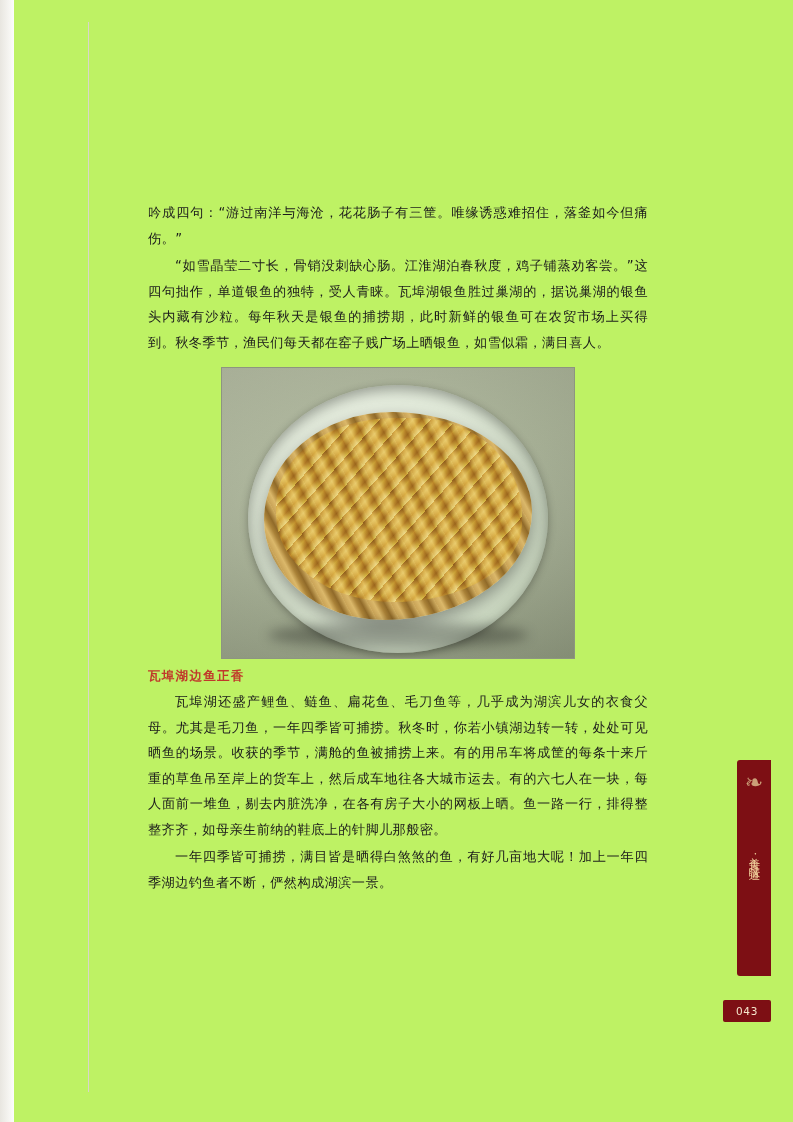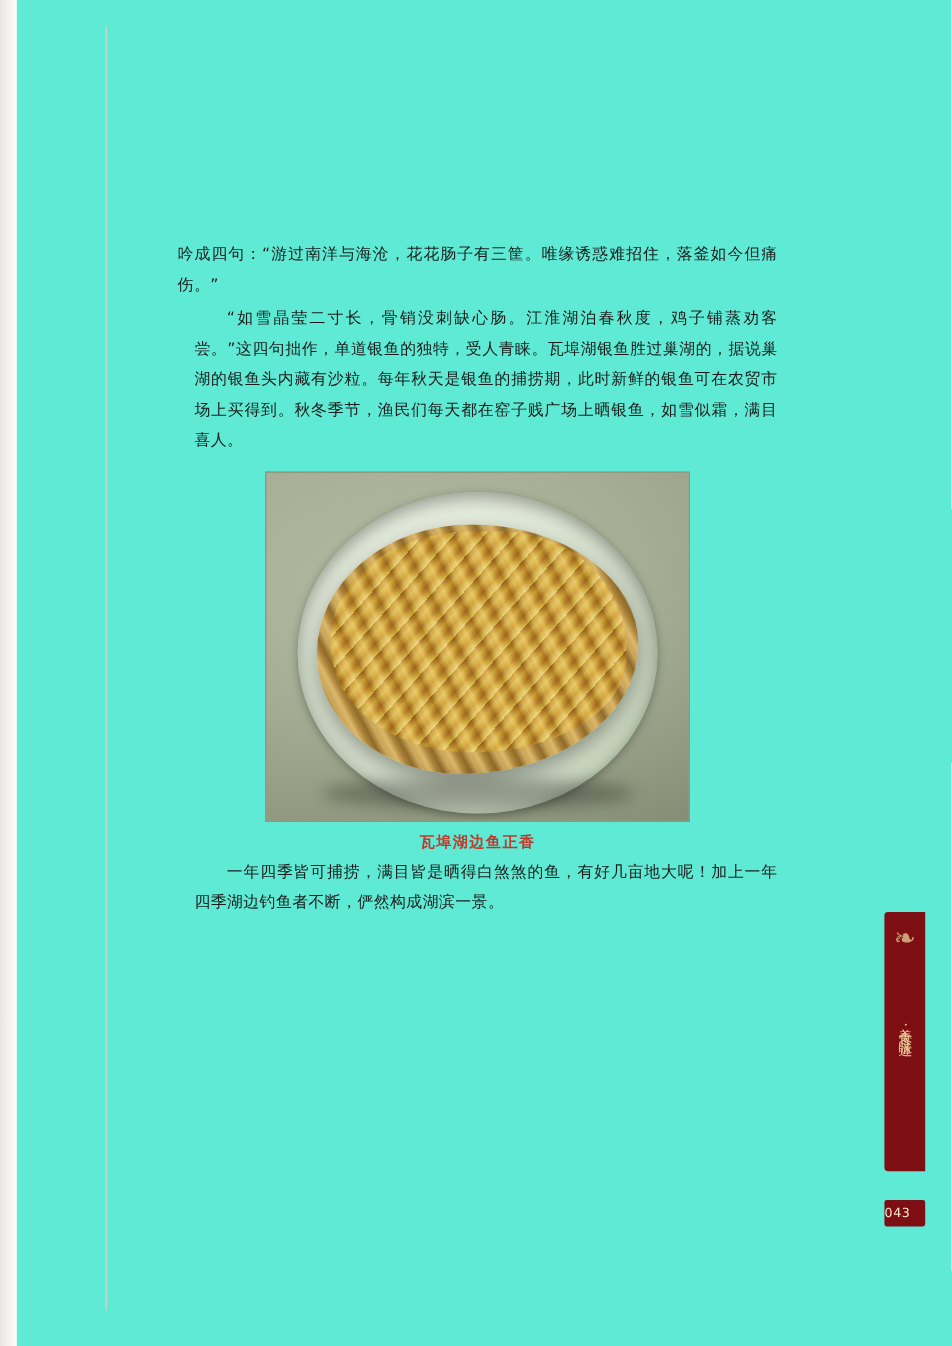--- a/index.html
+++ b/index.html
@@ -7,21 +7,21 @@
     padding: 0;
     background: #ffffff;
   }
   body {
     font-family: "DejaVu Sans", "Liberation Sans", sans-serif;
   }
   #page {
     position: relative;
     width: 793px;
     height: 1122px;
-    background: #5eead4;
+    background: #bef264;
     overflow: hidden;
   }
   
   #page::before {
     content: "";
     position: absolute;
     left: 0; top: 0; bottom: 0;
     width: 14px;
     background: linear-gradient(to right, #e8e6e0, #fdfdfb);
     pointer-events: none;
@@ -45,26 +45,24 @@
     margin: 0 0 2px 0;
     font-size: 13.2px;
     line-height: 25.5px;
     color: #1b1b1b;
     text-align: justify;
     letter-spacing: 0.4px;
     font-family: "DejaVu Sans", "Liberation Sans", sans-serif;
   }
   p.indent {
     text-indent: 27px;
-    margin-left: 14px;
   }
   
   .figure {
     margin: 12px 0 4px 0;
-    text-align: center;
   }
   .photo {
     position: relative;
     width: 352px;
     height: 290px;
     margin: 0 auto;
     background: #9aa38c;
     overflow: hidden;
     border: 1px solid #8d9580;
   }
@@ -159,26 +157,27 @@
     letter-spacing: 2px;
     writing-mode: vertical-rl;
     display: inline-block;
     color: #f0cf9a;
     font-family: "DejaVu Serif", "Liberation Serif", serif;
   }
   .page-number {
     position: absolute;
     right: 22px;
     top: 1000px;
-    width: 34px;
+    width: 48px;
     height: 22px;
     background: #7d0f14;
     color: #f5e7cd;
     font-size: 10.5px;
     line-height: 22px;
+    text-align: center;
     letter-spacing: 0.6px;
     border-radius: 2px;
     font-family: "DejaVu Sans", "Liberation Sans", sans-serif;
   }
 </style>
 </head>
 <body>
 
 <div id="page">
 
@@ -192,20 +191,21 @@
     <div class="figure">
       <div class="photo">
         <div class="bg"></div>
         <div class="dish"></div>
         <div class="pile"></div>
         <div class="shadow"></div>
       </div>
       <div class="caption">瓦埠湖边鱼正香</div>
     </div>
 
+    <p class="body-text indent">瓦埠湖还盛产鲤鱼、鲢鱼、扁花鱼、毛刀鱼等，几乎成为湖滨儿女的衣食父母。尤其是毛刀鱼，一年四季皆可捕捞。秋冬时，你若小镇湖边转一转，处处可见晒鱼的场景。收获的季节，满舱的鱼被捕捞上来。有的用吊车将成筐的每条十来斤重的草鱼吊至岸上的货车上，然后成车地往各大城市运去。有的六七人在一块，每人面前一堆鱼，剔去内脏洗净，在各有房子大小的网板上晒。鱼一路一行，排得整整齐齐，如母亲生前纳的鞋底上的针脚儿那般密。</p>
     <p class="body-text indent">一年四季皆可捕捞，满目皆是晒得白煞煞的鱼，有好几亩地大呢！加上一年四季湖边钓鱼者不断，俨然构成湖滨一景。</p>
 
   </div>
 
   <div class="side-tab">
     <div class="ornament">❧</div>
     <div class="tab-label">美食·味道</div>
   </div>
 
   <div class="page-number">043</div>

